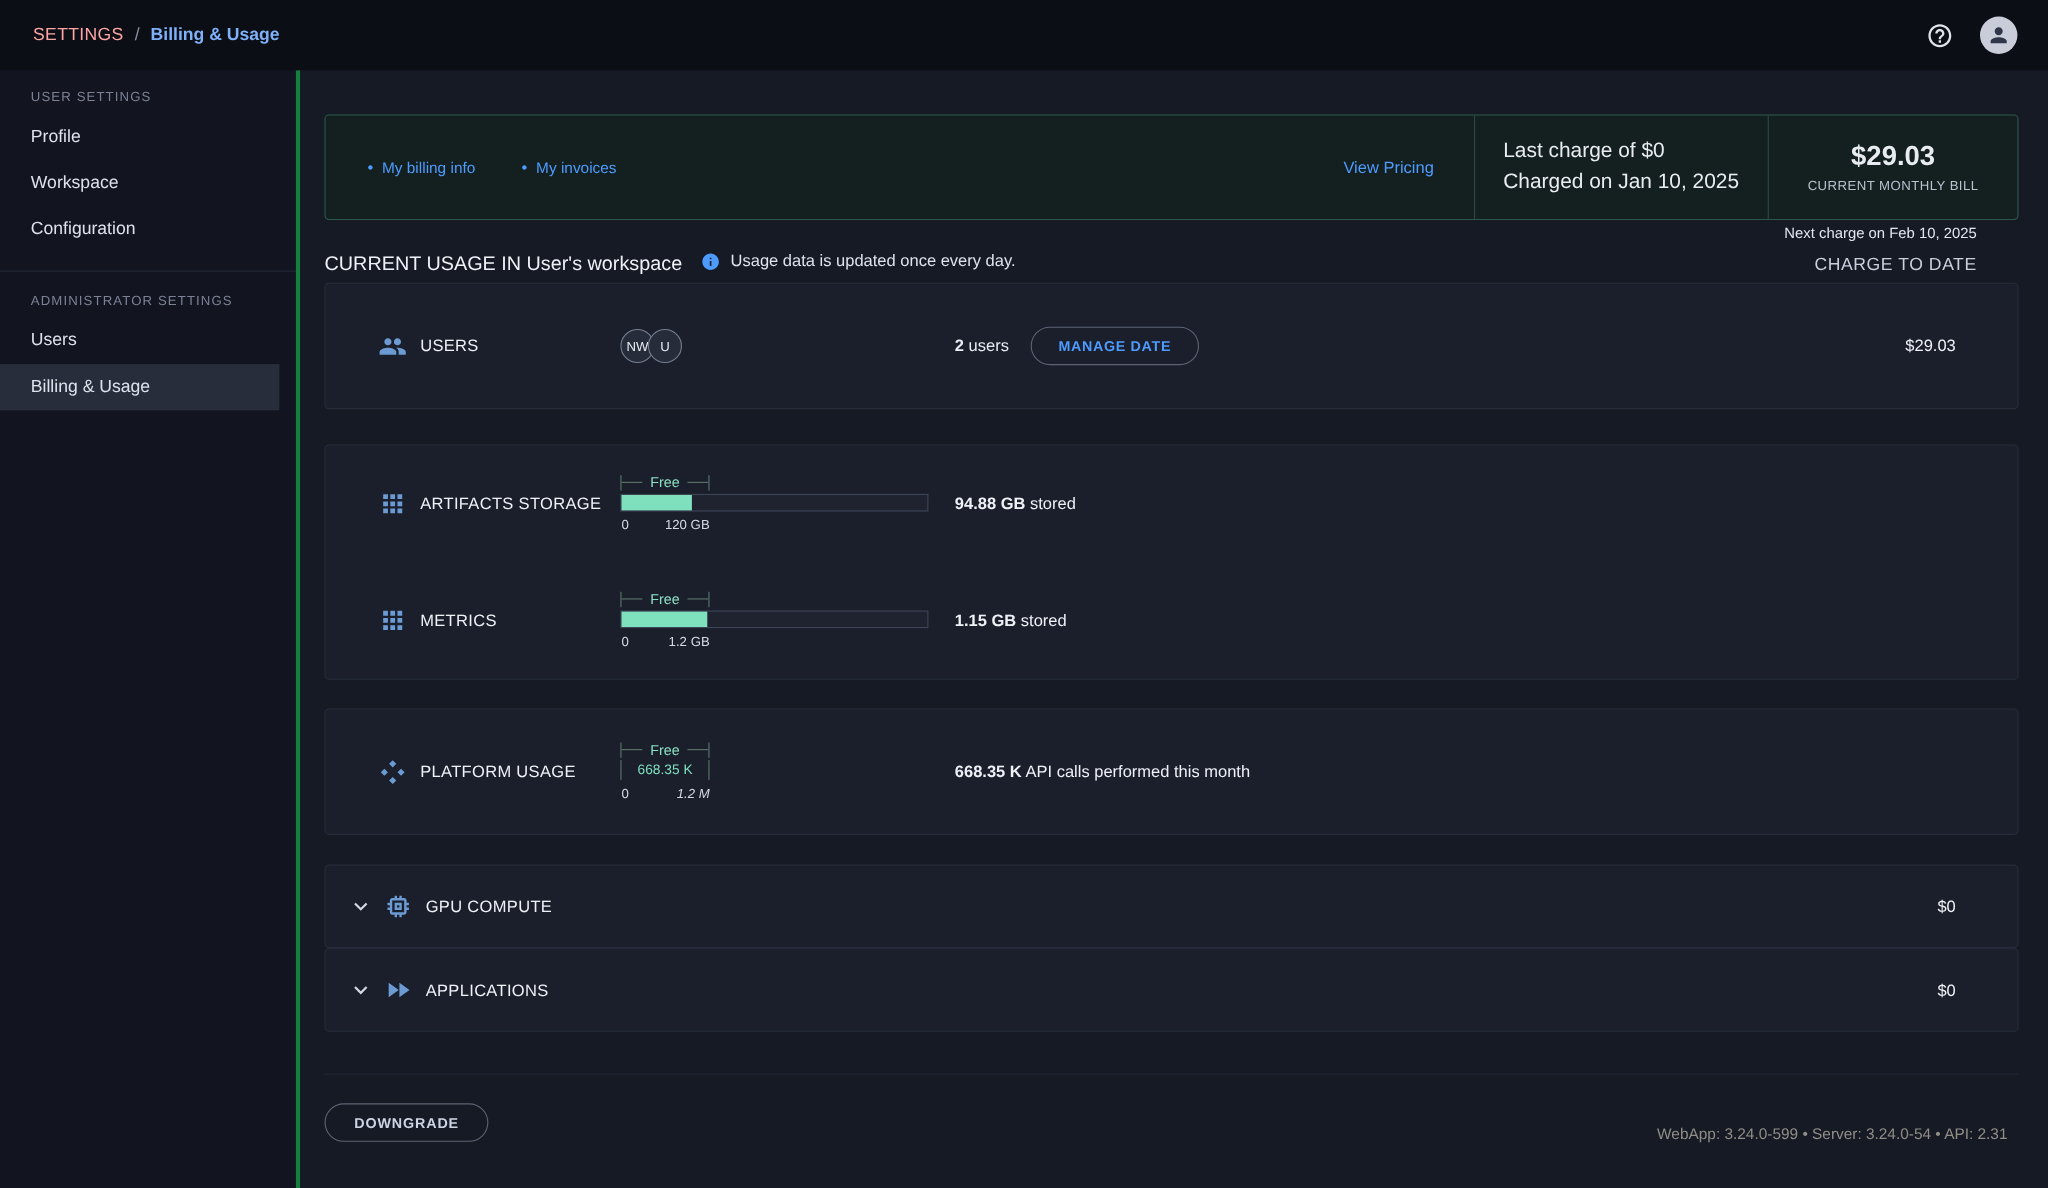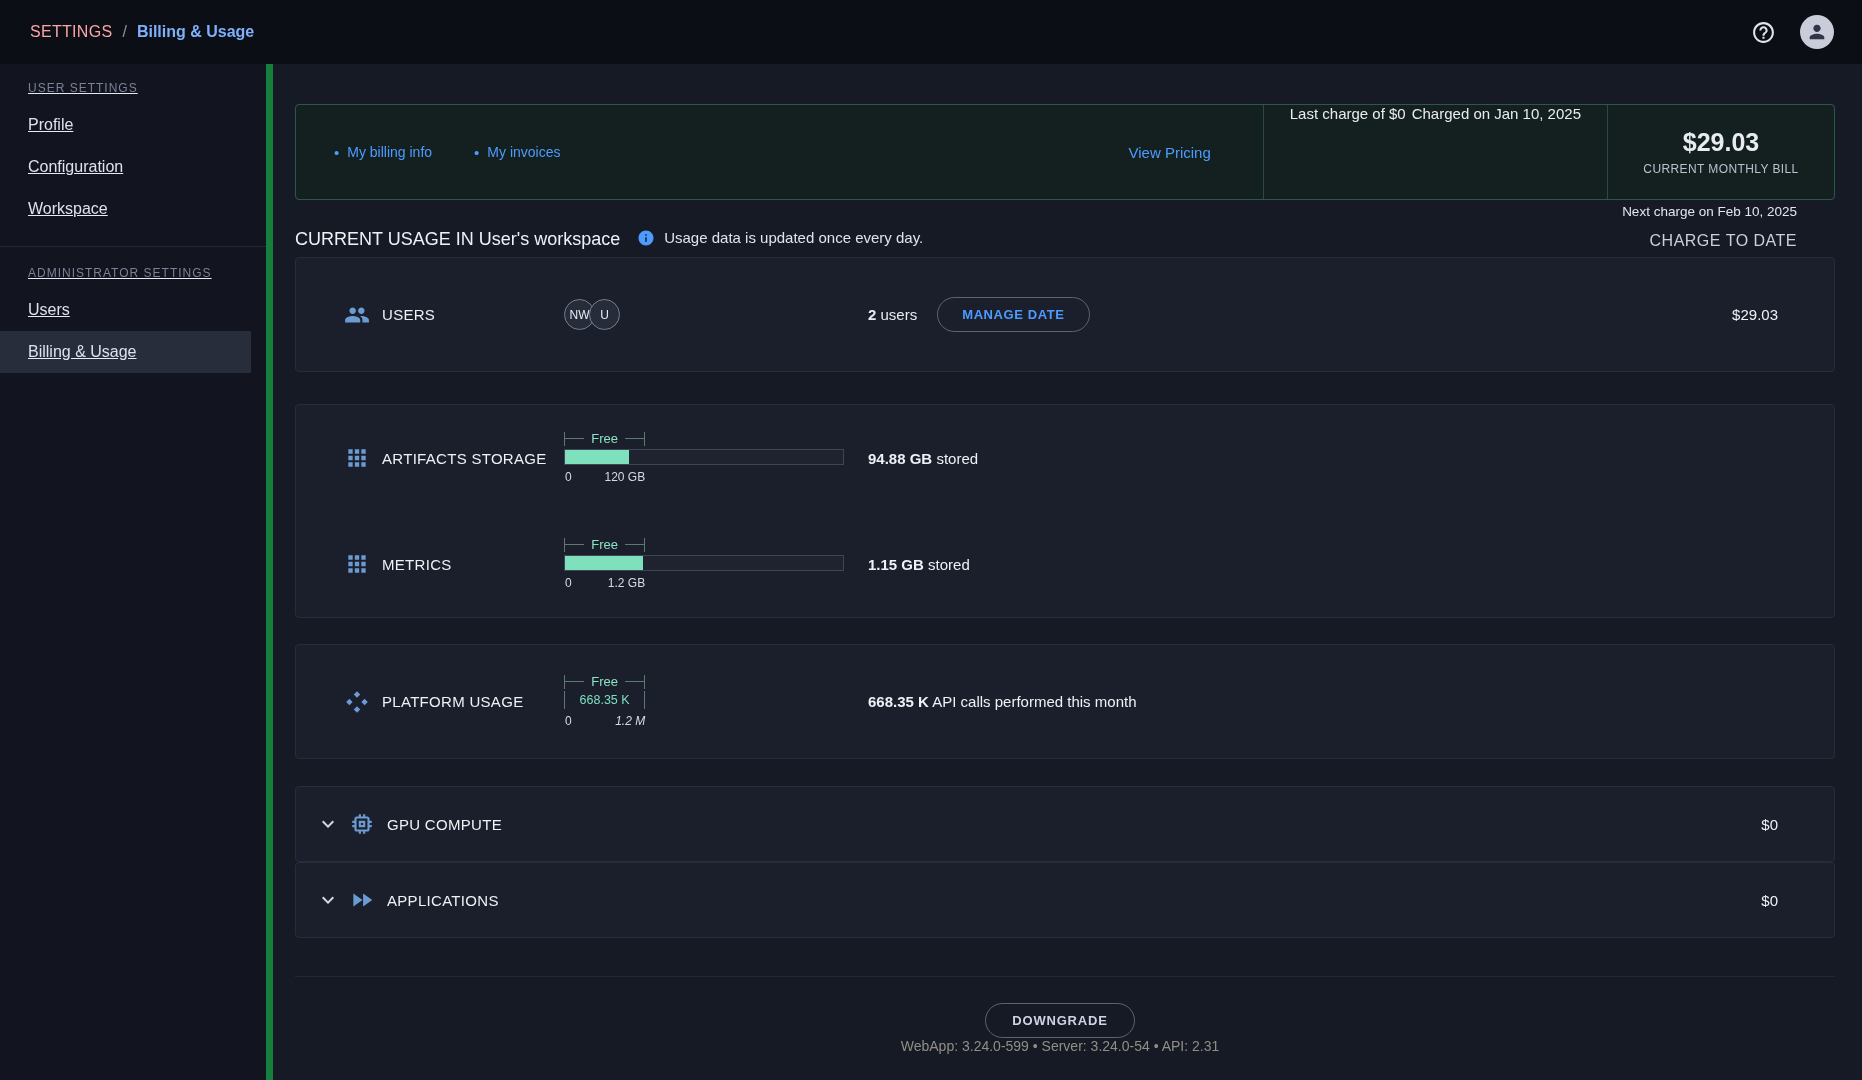--- a/index.html
+++ b/index.html
@@ -16,37 +16,37 @@
   .crumb-current { color:#7fb1fb; font-weight:700; }
   .topbar-right { display:flex; align-items:center; gap:24px; }
   .icon-btn { width:25px; height:25px; color:#dfe3ec; cursor:pointer; }
   .icon-btn svg { width:100%; height:100%; fill:currentColor; }
   .avatar-btn { width:34px; height:34px; border-radius:50%; background:#c9cdd9; display:flex;
                 align-items:center; justify-content:center; cursor:pointer; }
   .avatar-btn svg { width:22px; height:22px; fill:#30364a; }
 
   
   .page-body { flex:1; display:flex; min-height:0; }
-  .sidebar { width:273px; background:#121520; border-right:7px solid #15803d; padding-top:18px; flex-shrink:0;text-decoration:underline; }
+  .sidebar { width:273px; background:#121520; border-right:4px solid #15803d; padding-top:18px; flex-shrink:0; }
   .side-header { font-size:12px; color:#7b8296; letter-spacing:1px; padding:0 28px; line-height:12px; margin-bottom:10px; }
   .side-item { height:42px; display:flex; align-items:center; padding:0 28px; font-size:16px; color:#dde2ec;
                cursor:pointer; margin-right:15px; }
   .side-item.active { background:#272d3b; }
   .side-divider { height:1px; background:#232837; margin:16px 0 20px; }
   .main { flex:1; background:#161a25; padding:40px 27px 0 22px; overflow:hidden; }
 
   
   .bill-card { border:1px solid #2c584c; background:#14201f; border-radius:4px; height:96px;
                display:flex; align-items:stretch; }
   .bill-links { display:flex; align-items:center; gap:42px; padding-left:38px; flex:1; }
   .bill-link { color:#4d9bff; font-size:14px; font-weight:500; cursor:pointer; display:flex; align-items:center; gap:8px; }
   .bill-link .bullet { font-size:15px; }
   .view-pricing { align-self:center; margin-right:36px; color:#4d9bff; font-size:15px; font-weight:500; cursor:pointer; }
-  .bill-mid { border-left:1px solid #2b4a44; border-right:1px solid #2b4a44; display:flex; flex-direction:row;
-              justify-content:center; gap:6px; padding:0 26px; min-width:204px; font-size:15px; color:#e8ecf2;margin-left:16px; }
+  .bill-mid { border-left:1px solid #2b4a44; border-right:1px solid #2b4a44; display:flex; flex-direction:column;
+              justify-content:center; gap:6px; padding:0 26px; min-width:204px; font-size:19px; color:#e8ecf2; }
   .bill-amt-block { width:226px; display:flex; flex-direction:column; align-items:center; justify-content:center; gap:5px; }
   .bill-amt { font-size:25px; font-weight:700; }
   .bill-amt-caption { font-size:12px; color:#b9c0cf; letter-spacing:.4px; }
   .next-charge { text-align:right; font-size:13.5px; color:#e2e6ee; padding:4px 38px 0 0; height:20px; }
 
   
   .usage-head { display:flex; align-items:flex-end; justify-content:space-between; margin:6px 0 7px; height:24px; }
   .usage-title-group { display:flex; align-items:flex-start; gap:9px; }
   .usage-title { font-size:18px; color:#eef1f6; }
   .info-icon { width:18px; height:18px; margin-left:8px; }
@@ -98,21 +98,21 @@
   .row-value b { font-weight:700; }
 
   
   .collapse-row { display:flex; align-items:center; min-height:74px; padding:0 56px 0 20px; cursor:pointer; }
   .chev { width:24px; height:24px; margin-right:9px; flex-shrink:0; }
   .chev svg { width:100%; height:100%; fill:#d3d8e4; }
   .collapse-row .row-label { width:auto; }
 
   
   .footer-divider { height:1px; background:#232837; margin-top:38px; }
-  .footer { display:flex; align-items:center; justify-content:space-between; padding:26px 10px 0 0;flex-direction:column; }
+  .footer { display:flex; align-items:flex-end; justify-content:space-between; padding:26px 10px 0 0; }
   .downgrade-btn { border:1px solid #5c6373; border-radius:18px; background:transparent; color:#cdd4e4;
                    font-weight:700; font-size:13px; letter-spacing:.8px; padding:9px 26px; cursor:pointer;
                    font-family:inherit; }
   .version { font-size:14px; color:#908e85; }
 </style>
 </head>
 <body>
 
 <div class="app">
 
@@ -134,22 +134,22 @@
           </svg>
       </span>
     </div>
   </header>
 
   <div class="page-body">
 
     <aside class="sidebar">
       <div class="side-header">USER SETTINGS</div>
       <div class="side-item">Profile</div>
+      <div class="side-item">Workspace</div>
       <div class="side-item">Configuration</div>
-      <div class="side-item">Workspace</div>
       <div class="side-divider"></div>
       <div class="side-header">ADMINISTRATOR SETTINGS</div>
       <div class="side-item">Users</div>
       <div class="side-item active">Billing &amp; Usage</div>
     </aside>
 
     <main class="main">
 
       <section class="bill-card">
         <div class="bill-links">

